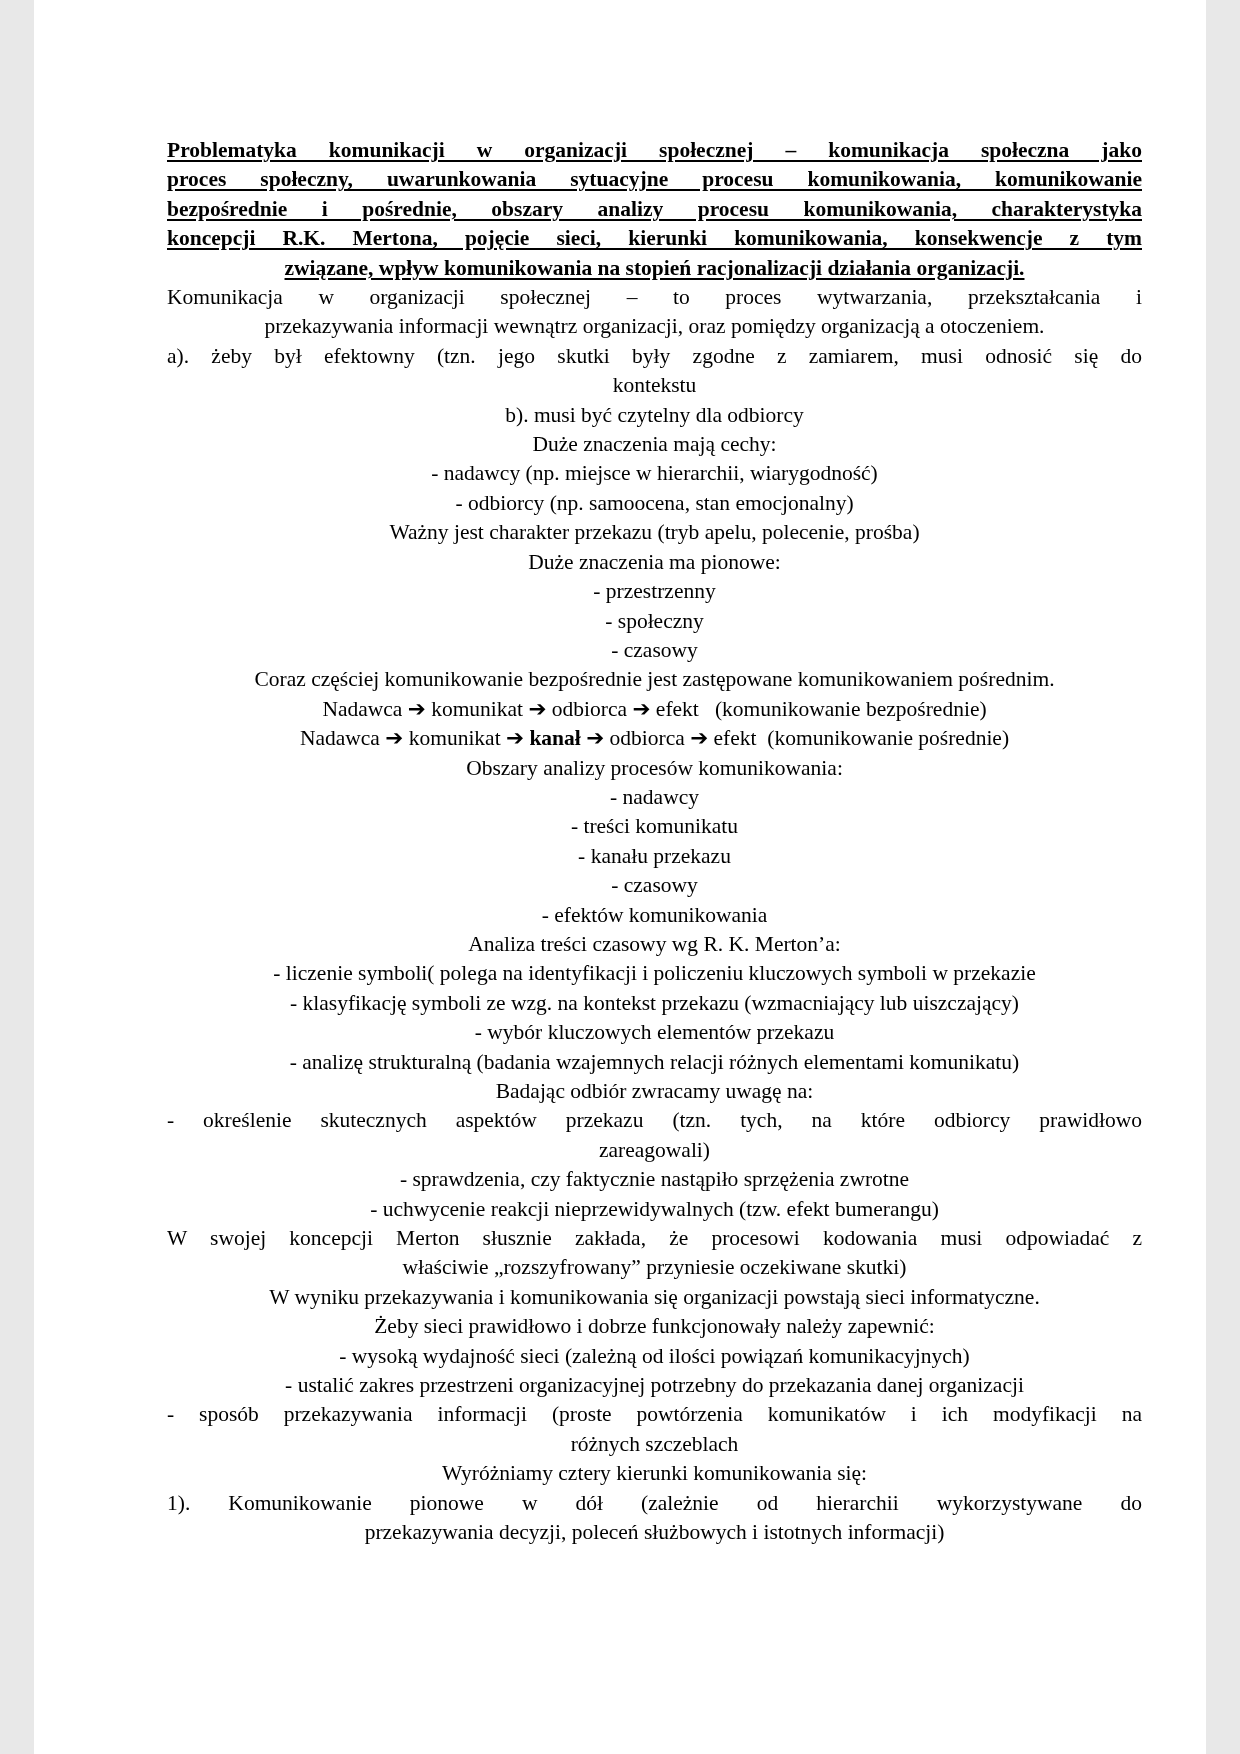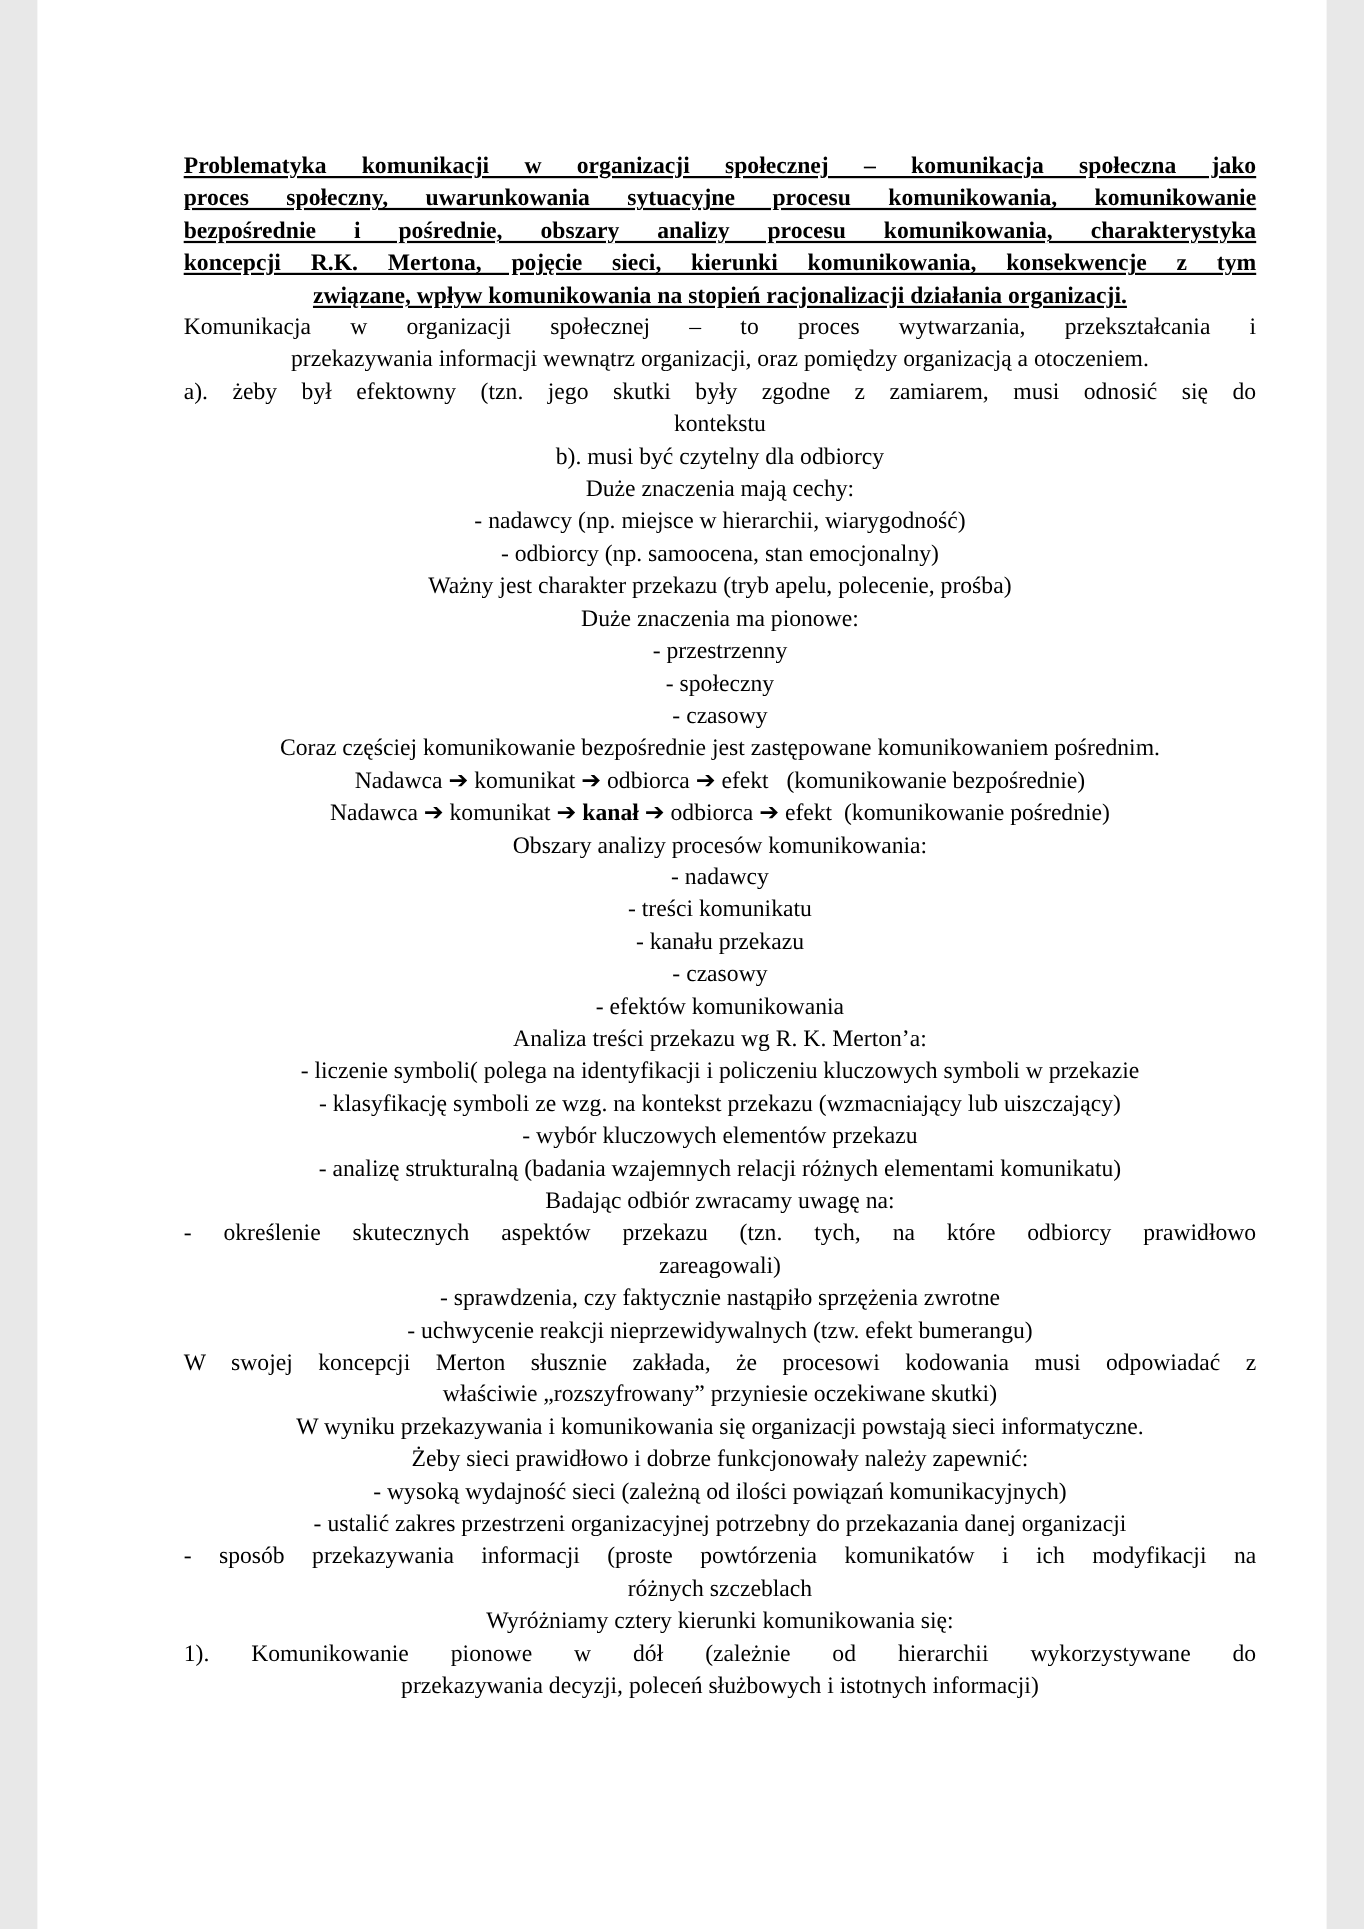--- a/index.html
+++ b/index.html
@@ -61,21 +61,21 @@
       <div class="ln">- czasowy</div>
       <div class="ln">Coraz częściej komunikowanie bezpośrednie jest zastępowane komunikowaniem pośrednim.</div>
       <div class="ln">Nadawca ➔ komunikat ➔ odbiorca ➔ efekt &nbsp; (komunikowanie bezpośrednie)</div>
       <div class="ln"><span>Nadawca ➔ komunikat ➔ </span><span class="b">kanał</span><span> ➔ odbiorca ➔ efekt &nbsp;(komunikowanie pośrednie)</span></div>
       <div class="ln">Obszary analizy procesów komunikowania:</div>
       <div class="ln">- nadawcy</div>
       <div class="ln">- treści komunikatu</div>
       <div class="ln">- kanału przekazu</div>
       <div class="ln">- czasowy</div>
       <div class="ln">- efektów komunikowania</div>
-      <div class="ln">Analiza treści przekazu wg R. K. Merton’a:</div>
+      <div class="ln">Analiza treści czasowy wg R. K. Merton’a:</div>
       <div class="ln">- liczenie symboli( polega na identyfikacji i policzeniu kluczowych symboli w przekazie</div>
       <div class="ln">- klasyfikację symboli ze wzg. na kontekst przekazu (wzmacniający lub uiszczający)</div>
       <div class="ln">- wybór kluczowych elementów przekazu</div>
       <div class="ln">- analizę strukturalną (badania wzajemnych relacji różnych elementami komunikatu)</div>
       <div class="ln">Badając odbiór zwracamy uwagę na:</div>
       <div class="ln j">- określenie skutecznych aspektów przekazu (tzn. tych, na które odbiorcy prawidłowo</div>
       <div class="ln">zareagowali)</div>
       <div class="ln">- sprawdzenia, czy faktycznie nastąpiło sprzężenia zwrotne</div>
       <div class="ln">- uchwycenie reakcji nieprzewidywalnych (tzw. efekt bumerangu)</div>
       <div class="ln j">W swojej koncepcji Merton słusznie zakłada, że procesowi kodowania musi odpowiadać z</div>

